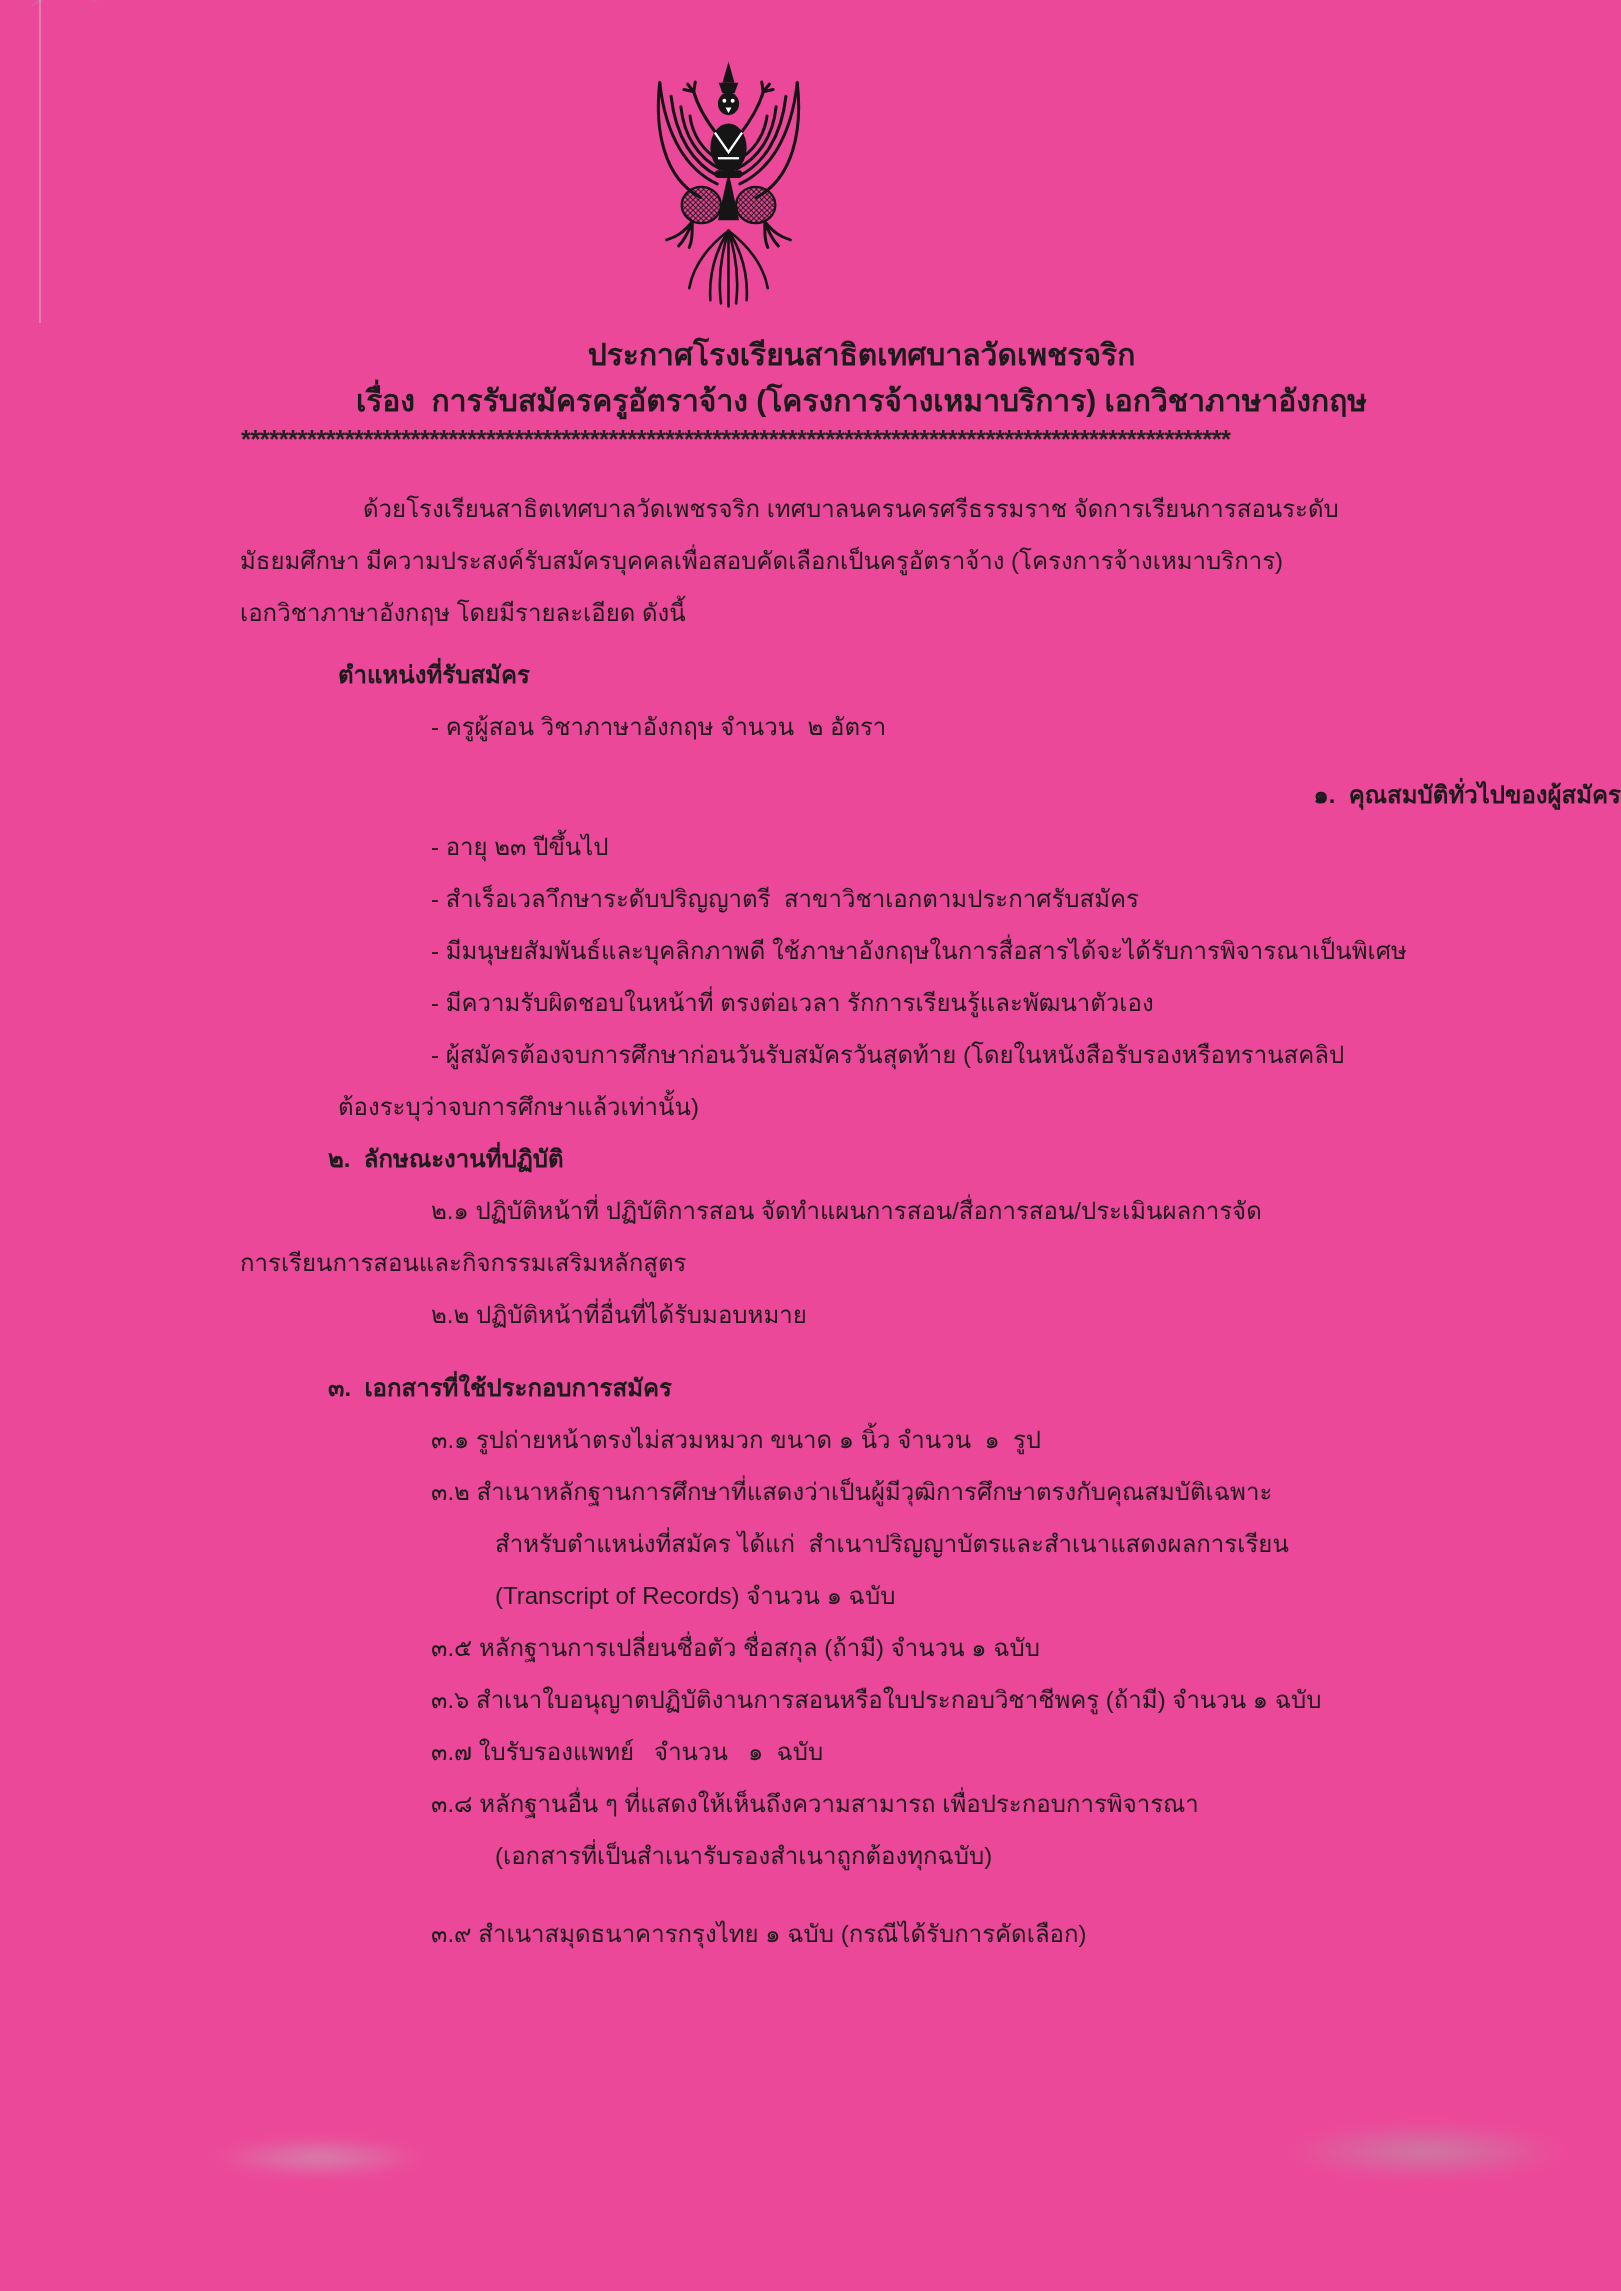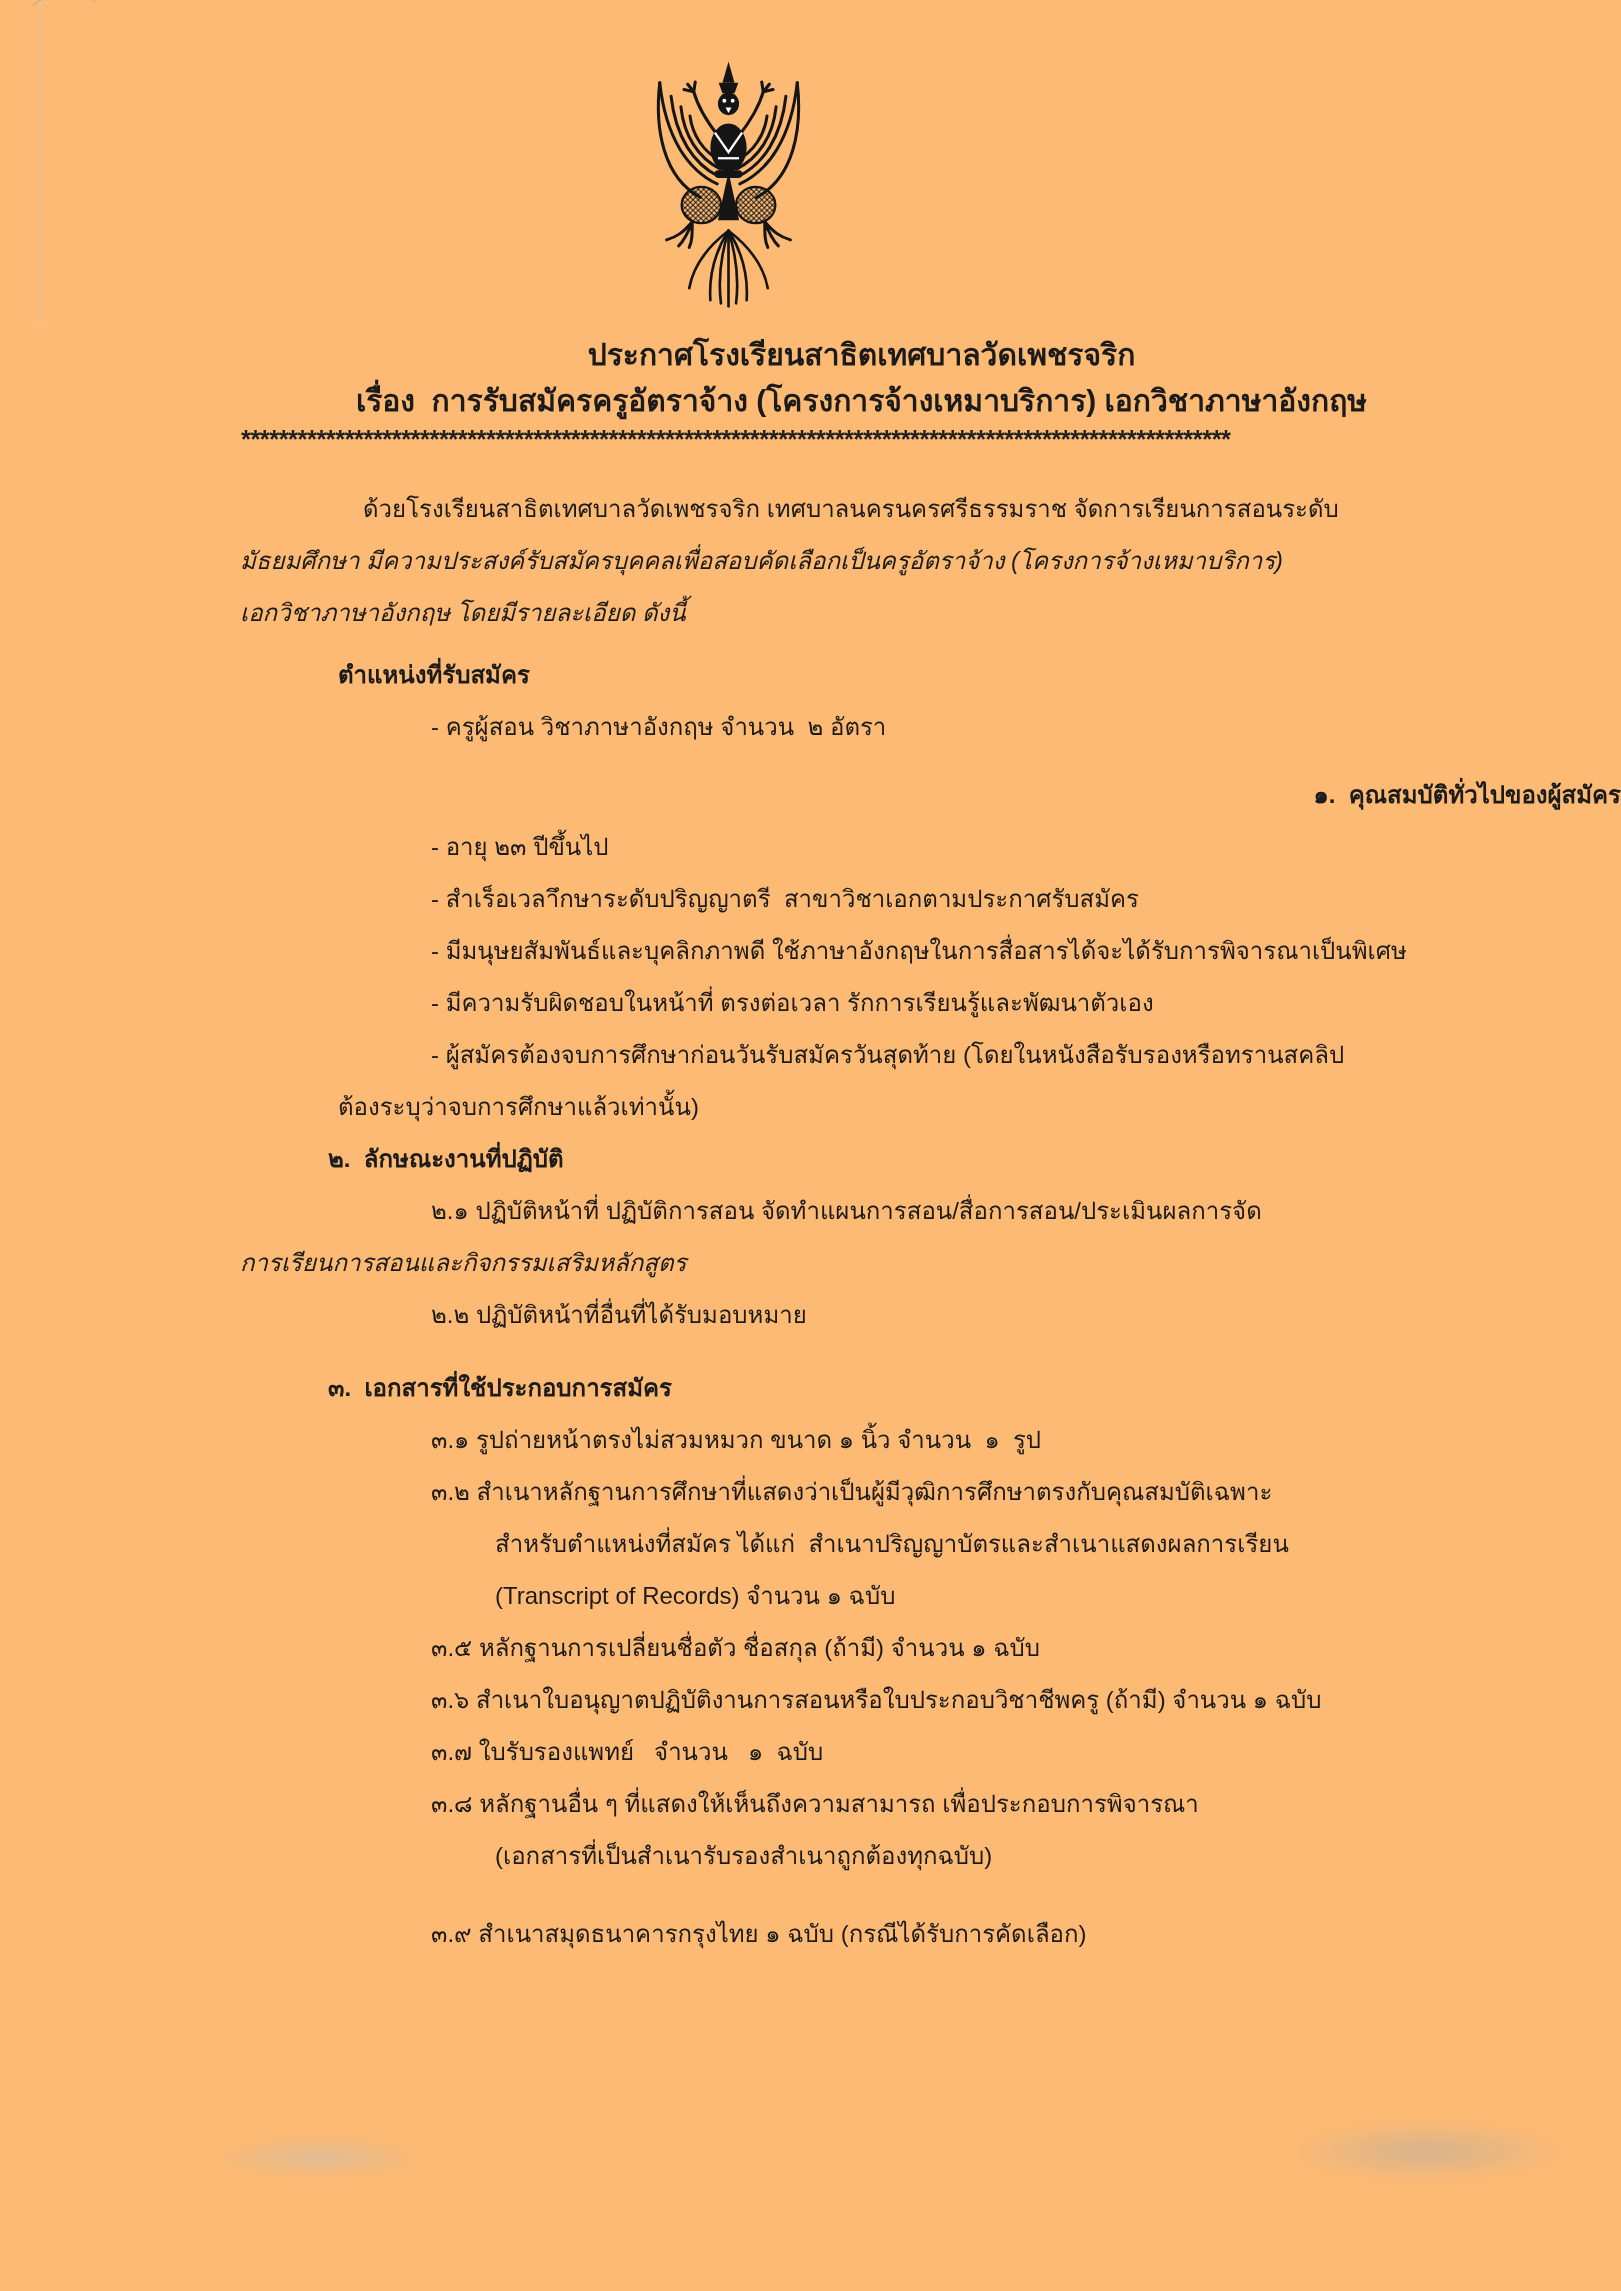--- a/index.html
+++ b/index.html
@@ -1,20 +1,20 @@
 <!DOCTYPE html>
 <html><head>
 <meta charset="utf-8">
 <style>
   html,body{margin:0;padding:0;background:#e8e8e8;}
   .page{
     position:relative;
     width:1621px;height:2292px;
     margin:0 auto;
-    background:#fdba74;
+    background:#ec4899;
     overflow:hidden;
     font-family:"Liberation Sans", sans-serif;
     color:#1b1b1b;
   }
   
   .corner-mark{
     position:absolute;left:29px;top:-5.9px;width:69px;height:13.7px;
     border-top:2px solid #9a9a9a;border-radius:50% 50% 0 0/100% 100% 0 0;
     opacity:.55;transform:rotate(-4deg);
   }
@@ -50,21 +50,21 @@
     margin-left:190px; 
     width:1127px;overflow:hidden;
     font-size:25.5px;line-height:33px;letter-spacing:-0.5px;
     white-space:pre;font-weight:bold;color:#222;
   }
   
   .line{
     margin:0;font-size:24px;line-height:52px;white-space:pre;color:#1b1b1b;
   }
   .bold{font-weight:bold;}
-  .ml-margin{margin-left:240px;font-style:italic;}      
+  .ml-margin{margin-left:240px;}      
   .ml-firstline{margin-left:363px;}   
   .ml-pos{margin-left:338px;}         
   .ml-section{margin-left:328px;}     
   .ml-sub{margin-left:431px;}         
   .ml-deep{margin-left:495px;}        
   .mt-intro{margin-top:27.4px;}
   .mt-pos{margin-top:9.8px;}
   .mt-s1{margin-top:15.7px;text-align:right;}
   .mt-s3{margin-top:21.6px;}
   .mt-last{margin-top:25.5px;}

